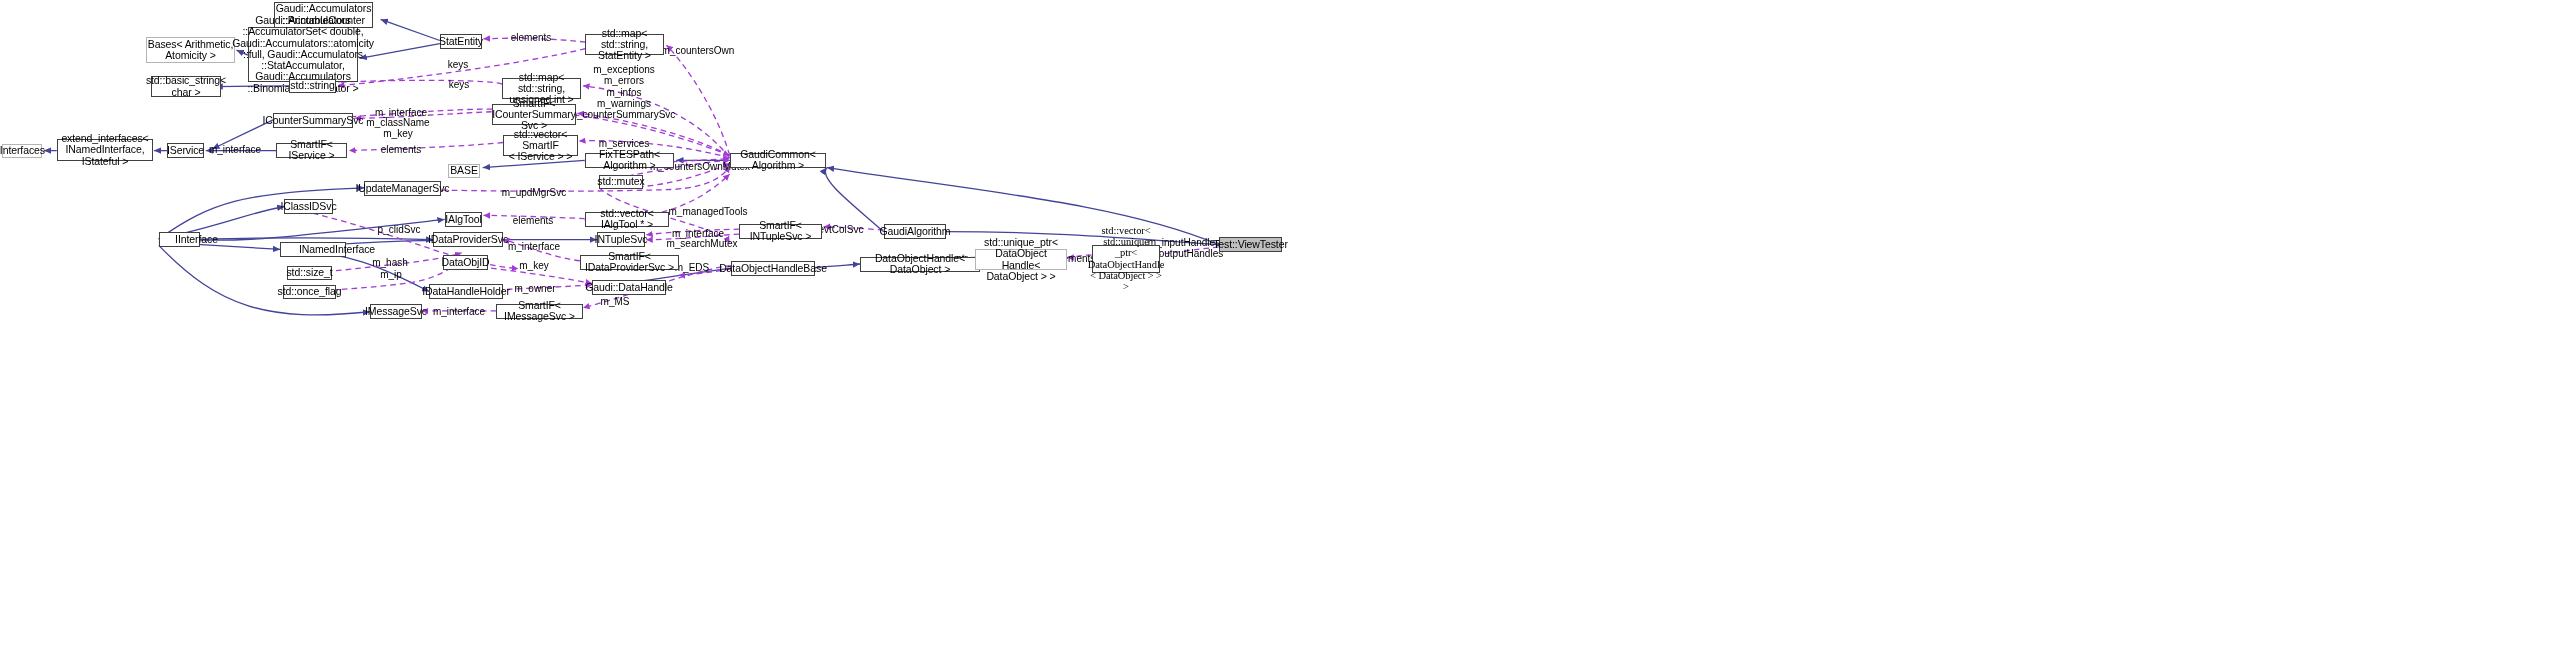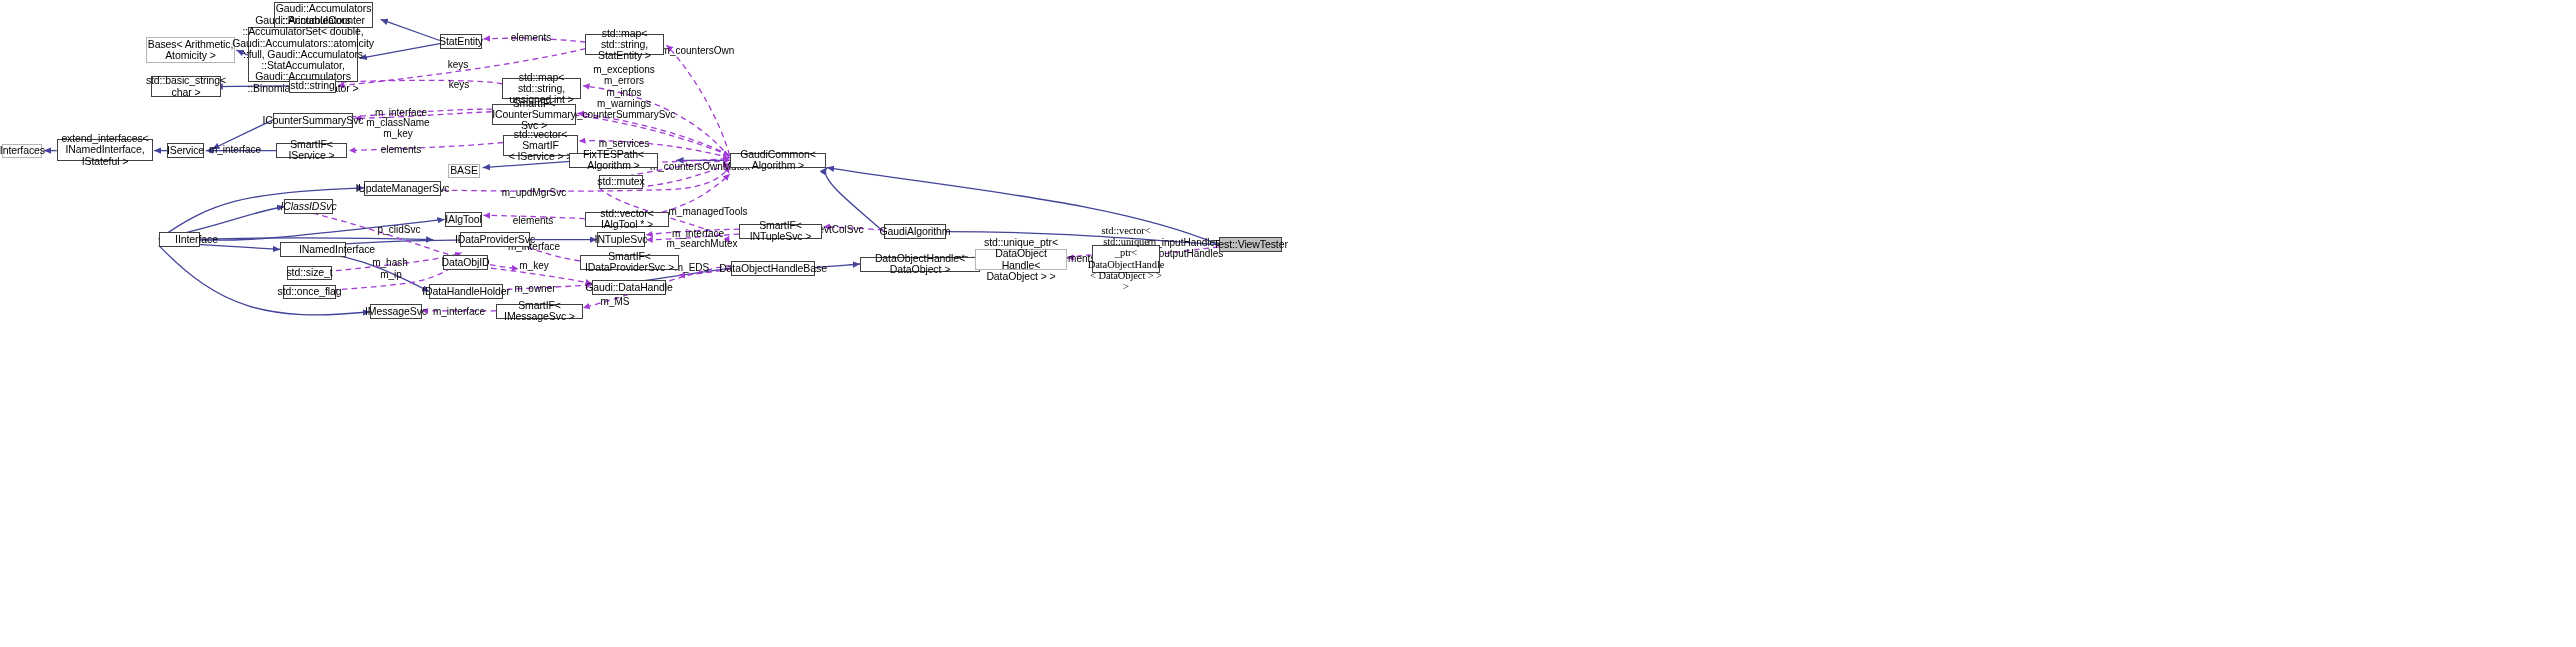--- a/index.html
+++ b/index.html
@@ -139,34 +139,34 @@
       <div class="node" style="left: 273px; top: 113px; width: 80px; height: 14.6px;">ICounterSummarySvc</div>
       <div class="node" style="left: 492px; top: 104px; width: 84px; height: 21px;">SmartIF&lt; ICounterSummary
 Svc &gt;</div>
       <div class="node light" style="left: 2.4px; top: 144px; width: 40px; height: 13.8px;">Interfaces</div>
       <div class="node" style="left: 57px; top: 139px; width: 96px; height: 22px;">extend_interfaces&lt;
  INamedInterface, IStateful &gt;</div>
       <div class="node" style="left: 167px; top: 143px; width: 37px; height: 14.6px;">IService</div>
       <div class="node" style="left: 276px; top: 143px; width: 71px; height: 14.6px;">SmartIF&lt; IService &gt;</div>
       <div class="node" style="left: 503px; top: 135px; width: 75px; height: 21px;">std::vector&lt; SmartIF
 &lt; IService &gt; &gt;</div>
-      <div class="node" style="left: 569px; top: 153px; width: 89px; height: 14.6px;">FixTESPath&lt; Algorithm &gt;</div>
+      <div class="node" style="left: 585px; top: 153px; width: 89px; height: 14.6px;">FixTESPath&lt; Algorithm &gt;</div>
       <div class="node" style="left: 730px; top: 153px; width: 96px; height: 14.6px;">GaudiCommon&lt; Algorithm &gt;</div>
       <div class="node light" style="left: 448px; top: 164px; width: 32px; height: 13.8px;">BASE</div>
       <div class="node" style="left: 599px; top: 175px; width: 44px; height: 13.8px;">std::mutex</div>
       <div class="node" style="left: 364px; top: 181px; width: 77px; height: 14.6px;">IUpdateManagerSvc</div>
-      <div class="node" style="left: 284px; top: 199px; width: 49px; height: 14.6px; font-style: italic;">IClassIDSvc</div>
+      <div class="node" style="left: 284px; top: 199px; width: 49px; height: 14.6px;">IClassIDSvc</div>
       <div class="node" style="left: 445px; top: 212px; width: 37px; height: 14.6px;">IAlgTool</div>
       <div class="node" style="left: 585px; top: 212px; width: 84px; height: 14.6px;">std::vector&lt; IAlgTool * &gt;</div>
       <div class="node" style="left: 739px; top: 224px; width: 83px; height: 14.6px;">SmartIF&lt; INTupleSvc &gt;</div>
       <div class="node" style="left: 884px; top: 224px; width: 62px; height: 14.6px;">GaudiAlgorithm</div>
       <div class="node highlight" style="left: 1219px; top: 237px; width: 63px; height: 14.6px;">Test::ViewTester</div>
       <div class="node" style="left: 159px; top: 232px; width: 41px; height: 14.6px; padding-left: 34px;">IInterface</div>
       <div class="node" style="left: 280px; top: 242px; width: 66px; height: 14.6px; padding-left: 48px;">INamedInterface</div>
-      <div class="node" style="left: 433px; top: 232px; width: 70px; height: 14.6px; margin-left: 27px;">IDataProviderSvc</div>
+      <div class="node" style="left: 433px; top: 232px; width: 70px; height: 14.6px;">IDataProviderSvc</div>
       <div class="node" style="left: 597px; top: 232px; width: 48px; height: 14.6px;">INTupleSvc</div>
       <div class="node" style="left: 443px; top: 255px; width: 45px; height: 14.6px;">DataObjID</div>
       <div class="node" style="left: 580px; top: 255px; width: 99px; height: 14.6px;">SmartIF&lt; IDataProviderSvc &gt;</div>
       <div class="node" style="left: 731px; top: 261px; width: 84px; height: 14.6px;">DataObjectHandleBase</div>
       <div class="node" style="left: 860px; top: 257px; width: 120px; height: 14.6px;">DataObjectHandle&lt; DataObject &gt;</div>
       <div class="node light" style="left: 975px; top: 249px; width: 92px; height: 21px;">std::unique_ptr&lt; DataObject
 Handle&lt; DataObject &gt; &gt;</div>
       <div class="node" style="left: 1092px; top: 245px; width: 68px; height: 27.5px; font-family: Liberation Serif, serif;">std::vector&lt; std::unique
 _ptr&lt; DataObjectHandle
 &lt; DataObject &gt; &gt; &gt;</div>

